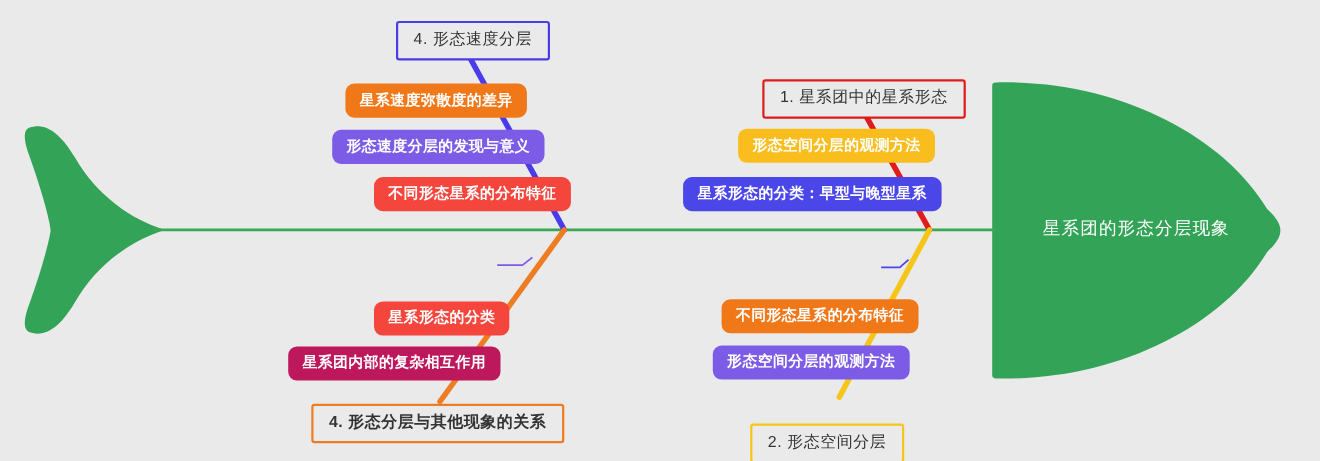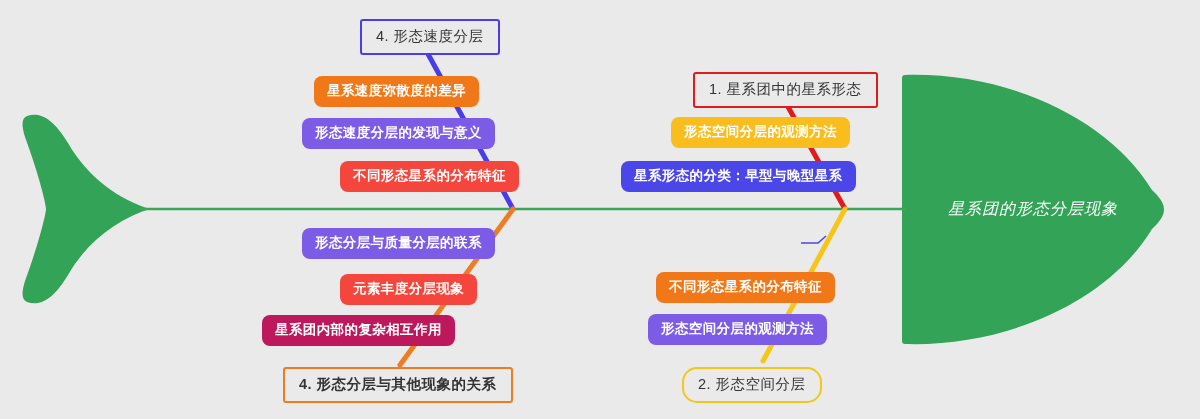--- a/index.html
+++ b/index.html
@@ -50,21 +50,20 @@
   }
 
   
   .head-label {
     position: absolute;
     color: #ffffff;
     font-size: 16px;
     line-height: 1;
     white-space: nowrap;
     letter-spacing: 1px;
-    font-style: italic;
   }
 </style>
 </head>
 <body>
 
 <div id="stage">
 
   <svg class="bones" viewBox="0 0 1200 419">
 
     <path d="M 905 75
@@ -109,40 +108,39 @@
     <path d="M 452 241 L 475 241 L 484 234" fill="none" stroke="#7c5ce6" stroke-width="1.6"></path>
     <path d="M 425 287 L 452 287 L 461 280" fill="none" stroke="#f4463c" stroke-width="1.6"></path>
     <path d="M 400 328 L 426 328 L 435 321" fill="none" stroke="#3b82f6" stroke-width="1.6"></path>
 
   </svg>
 
   <div class="head-label" style="left:948px; top:201px;">星系团的形态分层现象</div>
 
   <div class="cat-box" style="left:693px; top:72px; border-color:#e01b1b;">1. 星系团中的星系形态</div>
 
-  <div class="cat-box" style="left:682px; top:367px; border-color:#f5c518;border-radius:15px;">2. 形态空间分层</div>
+  <div class="cat-box" style="left:682px; top:385px; border-color:#f5c518;">2. 形态空间分层</div>
 
   <div class="cat-box" style="left:360px; top:19px; border-color:#4a3ceb;">4. 形态速度分层</div>
 
   <div class="cat-box" style="left:283px; top:367px; border-color:#ee7c22;font-weight:bold;">4. 形态分层与其他现象的关系</div>
 
   <div class="pill" style="left:624px; top:117px; background:#f9be1e;">形态空间分层的观测方法</div>
 
   <div class="pill" style="left:574px; top:161px; background:#4a46e8;">星系形态的分类：早型与晚型星系</div>
 
 
   <div class="pill" style="left:609px; top:272px; background:#f07818;">不同形态星系的分布特征</div>
 
   <div class="pill" style="left:601px; top:314px; background:#7c5ce6;">形态空间分层的观测方法</div>
 
   <div class="pill" style="left:267px; top:76px; background:#f07818;">星系速度弥散度的差异</div>
 
   <div class="pill" style="left:255px; top:118px; background:#7c5ce6;">形态速度分层的发现与意义</div>
 
   <div class="pill" style="left:293px; top:161px; background:#f4463c;">不同形态星系的分布特征</div>
 
-  <div class="pill" style="left:255px; top:228px; background:#7c5ce6;">形态分层与质量分层的联系</div>
 
-  <div class="pill" style="left:293px; top:274px; background:#f4463c;">元素丰度分层现象</div>
+  <div class="pill" style="left:293px; top:274px; background:#f4463c;">星系形态的分类</div>
 
   <div class="pill" style="left:215px; top:315px; background:#be185d;">星系团内部的复杂相互作用</div>
 
 </div>
 
 </body></html>

